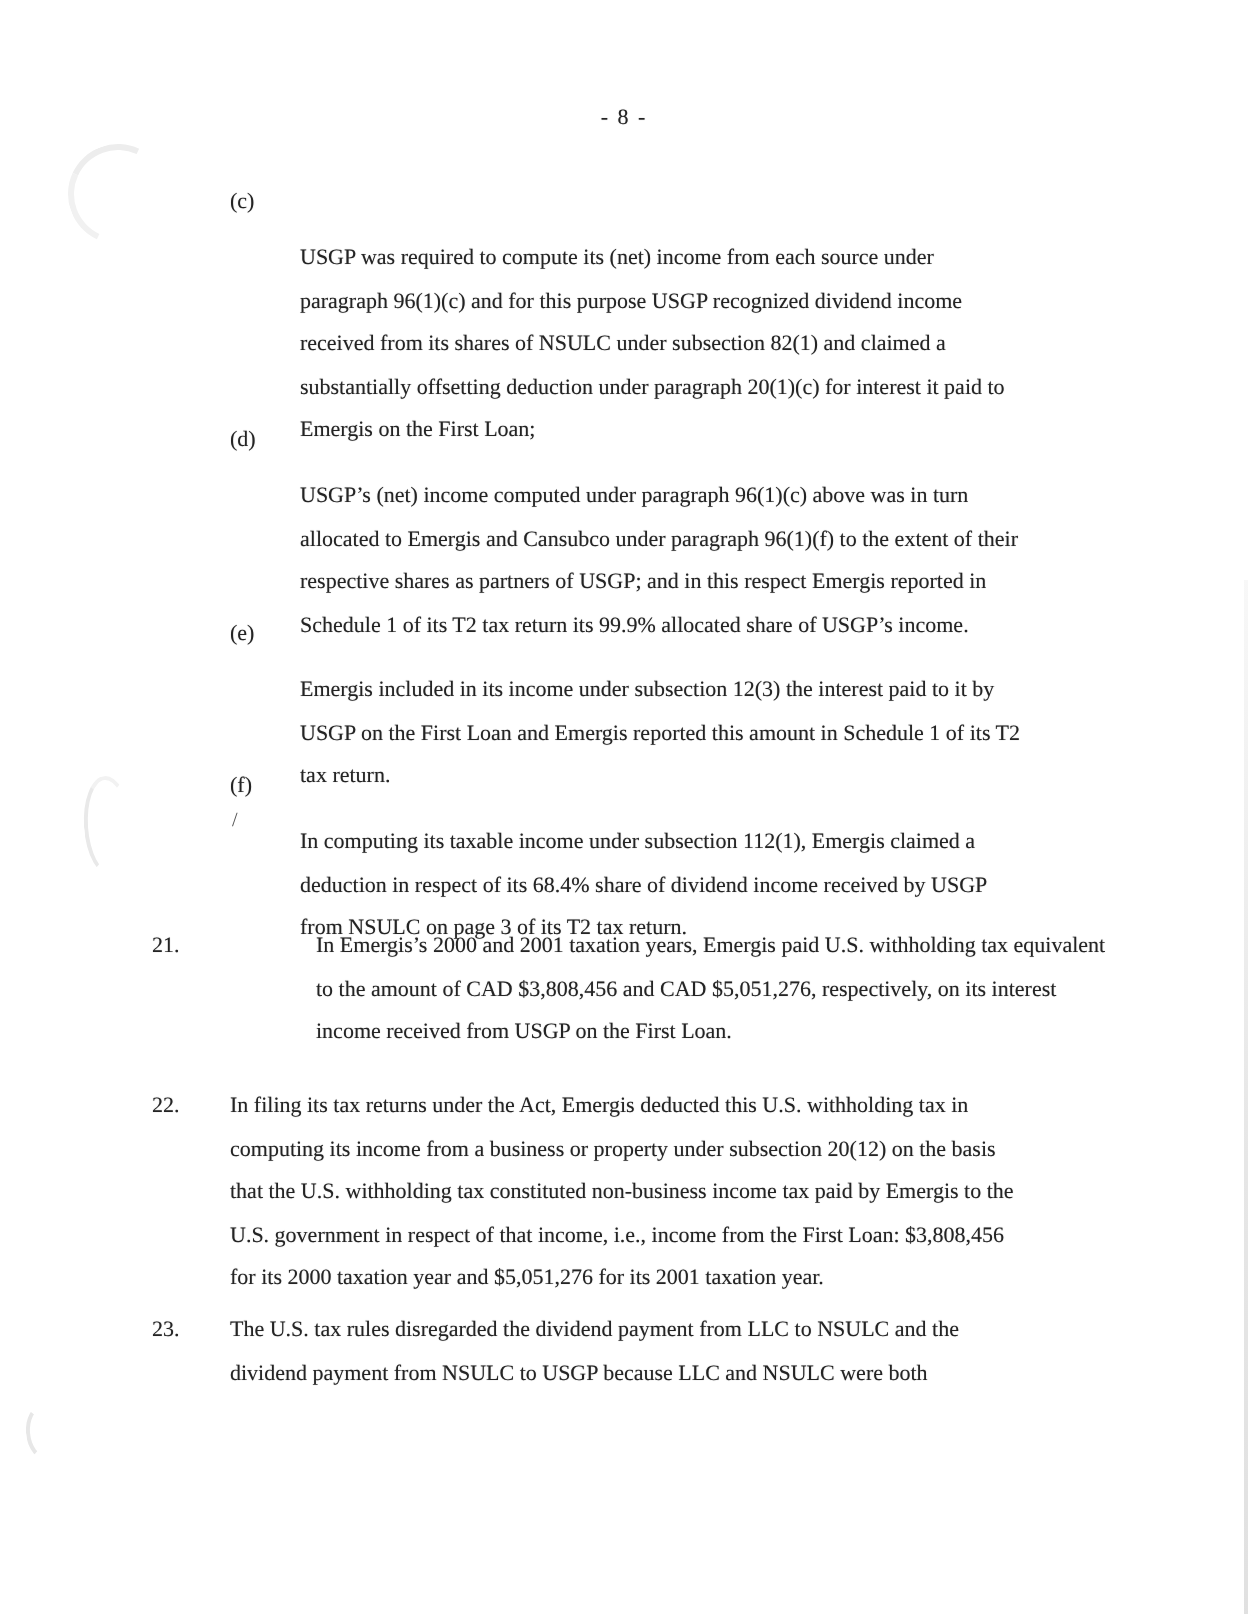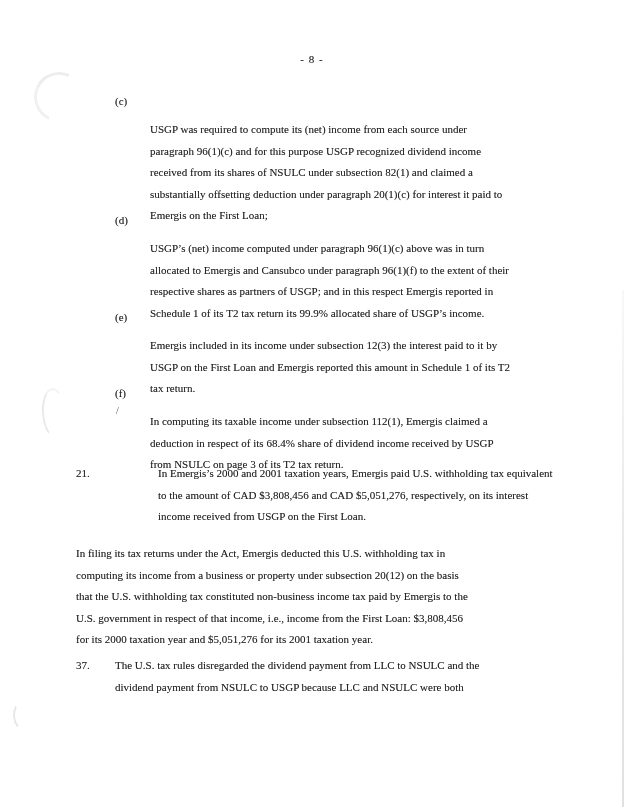--- a/index.html
+++ b/index.html
@@ -126,29 +126,30 @@
   </div>
 
   <div class="para number pos-21">
     <div class="para-label">21.</div>
     <div class="para-text">In Emergis’s 2000 and 2001 taxation years, Emergis paid U.S. withholding tax equivalent
 to the amount of CAD $3,808,456 and CAD $5,051,276, respectively, on its interest
 income received from USGP on the First Loan.</div>
   </div>
 
   <div class="para number pos-22">
+    <div class="para-label">22.</div>
     <div class="para-text">In filing its tax returns under the Act, Emergis deducted this U.S. withholding tax in
 computing its income from a business or property under subsection 20(12) on the basis
 that the U.S. withholding tax constituted non-business income tax paid by Emergis to the
 U.S. government in respect of that income, i.e., income from the First Loan: $3,808,456
 for its 2000 taxation year and $5,051,276 for its 2001 taxation year.</div>
   </div>
 
   <div class="para number pos-23">
-    <div class="para-label">37.</div>
+    <div class="para-label">23.</div>
     <div class="para-text">The U.S. tax rules disregarded the dividend payment from LLC to NSULC and the
 dividend payment from NSULC to USGP because LLC and NSULC were both</div>
   </div>
 
   <span class="tick-mark">/</span>
 
   <div class="arc arc-top-left"></div>
   <div class="arc arc-mid-left"></div>
   <div class="arc arc-bottom-left"></div>
   <div class="edge-shadow-right"></div>

